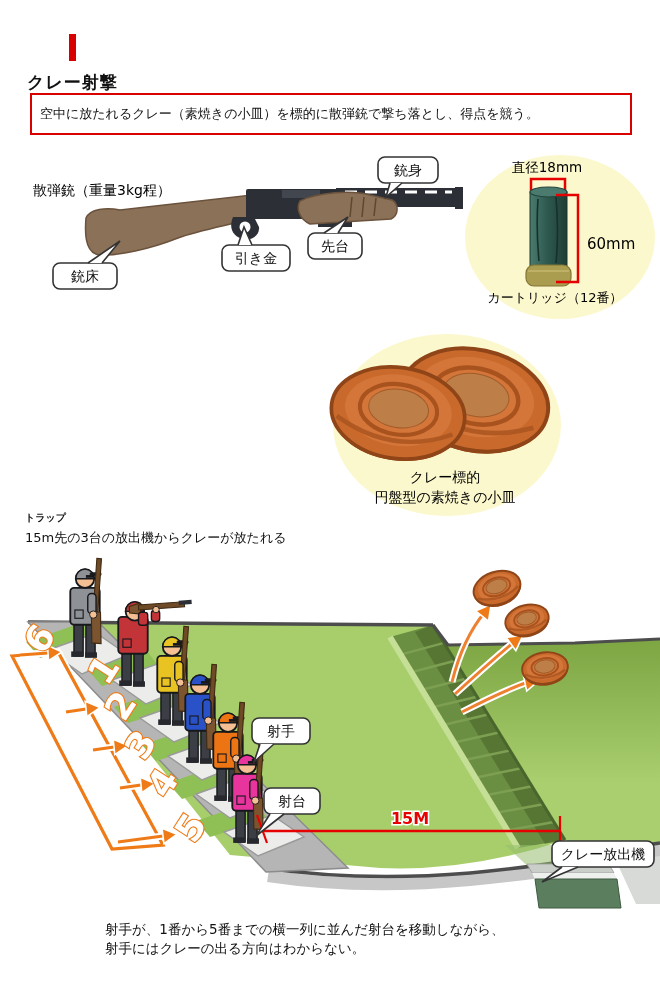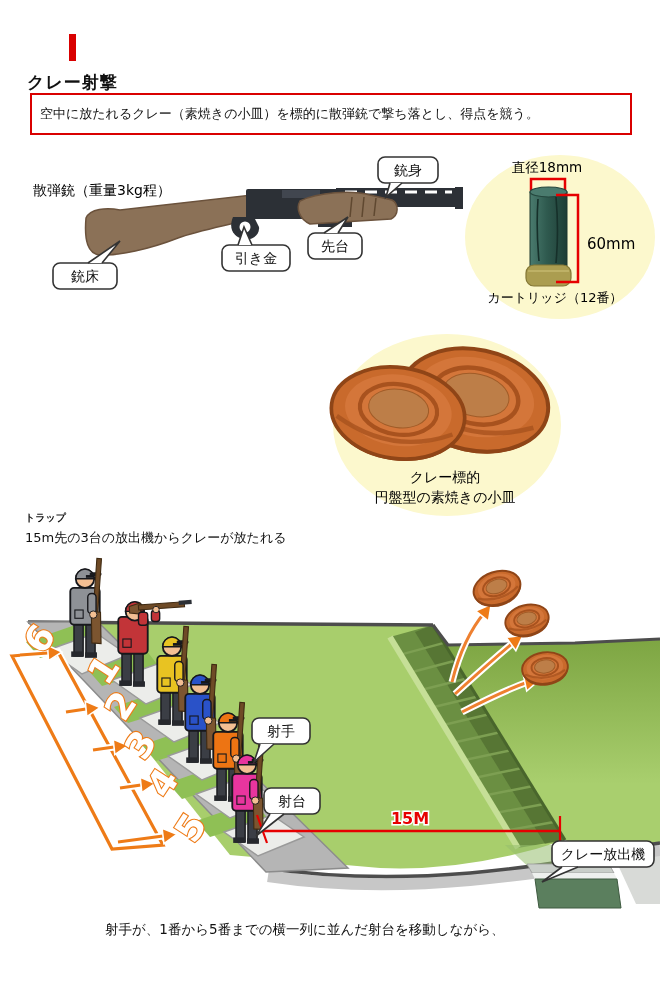--- a/index.html
+++ b/index.html
@@ -423,13 +423,14 @@
         <polygon points="562,315 542,330 578,315" fill="#fff"></polygon>
         <rect x="552" y="289" width="102" height="26" rx="7" fill="#fff" stroke="#333" stroke-width="1.6"></rect>
         <path d="M 562,315 L 542,330 L 578,315" fill="#fff" stroke="#333" stroke-width="1.6"></path>
         <text x="603" y="307" font-size="14" text-anchor="middle" fill="#111">クレー放出機</text>
       </g>
     </g>
 </svg>
 
 <div class="abs footer">
   <div>射手が、1番から5番までの横一列に並んだ射台を移動しながら、</div>
+  <div>射手にはクレーの出る方向はわからない。</div>
 </div>
 
 </body></html>

